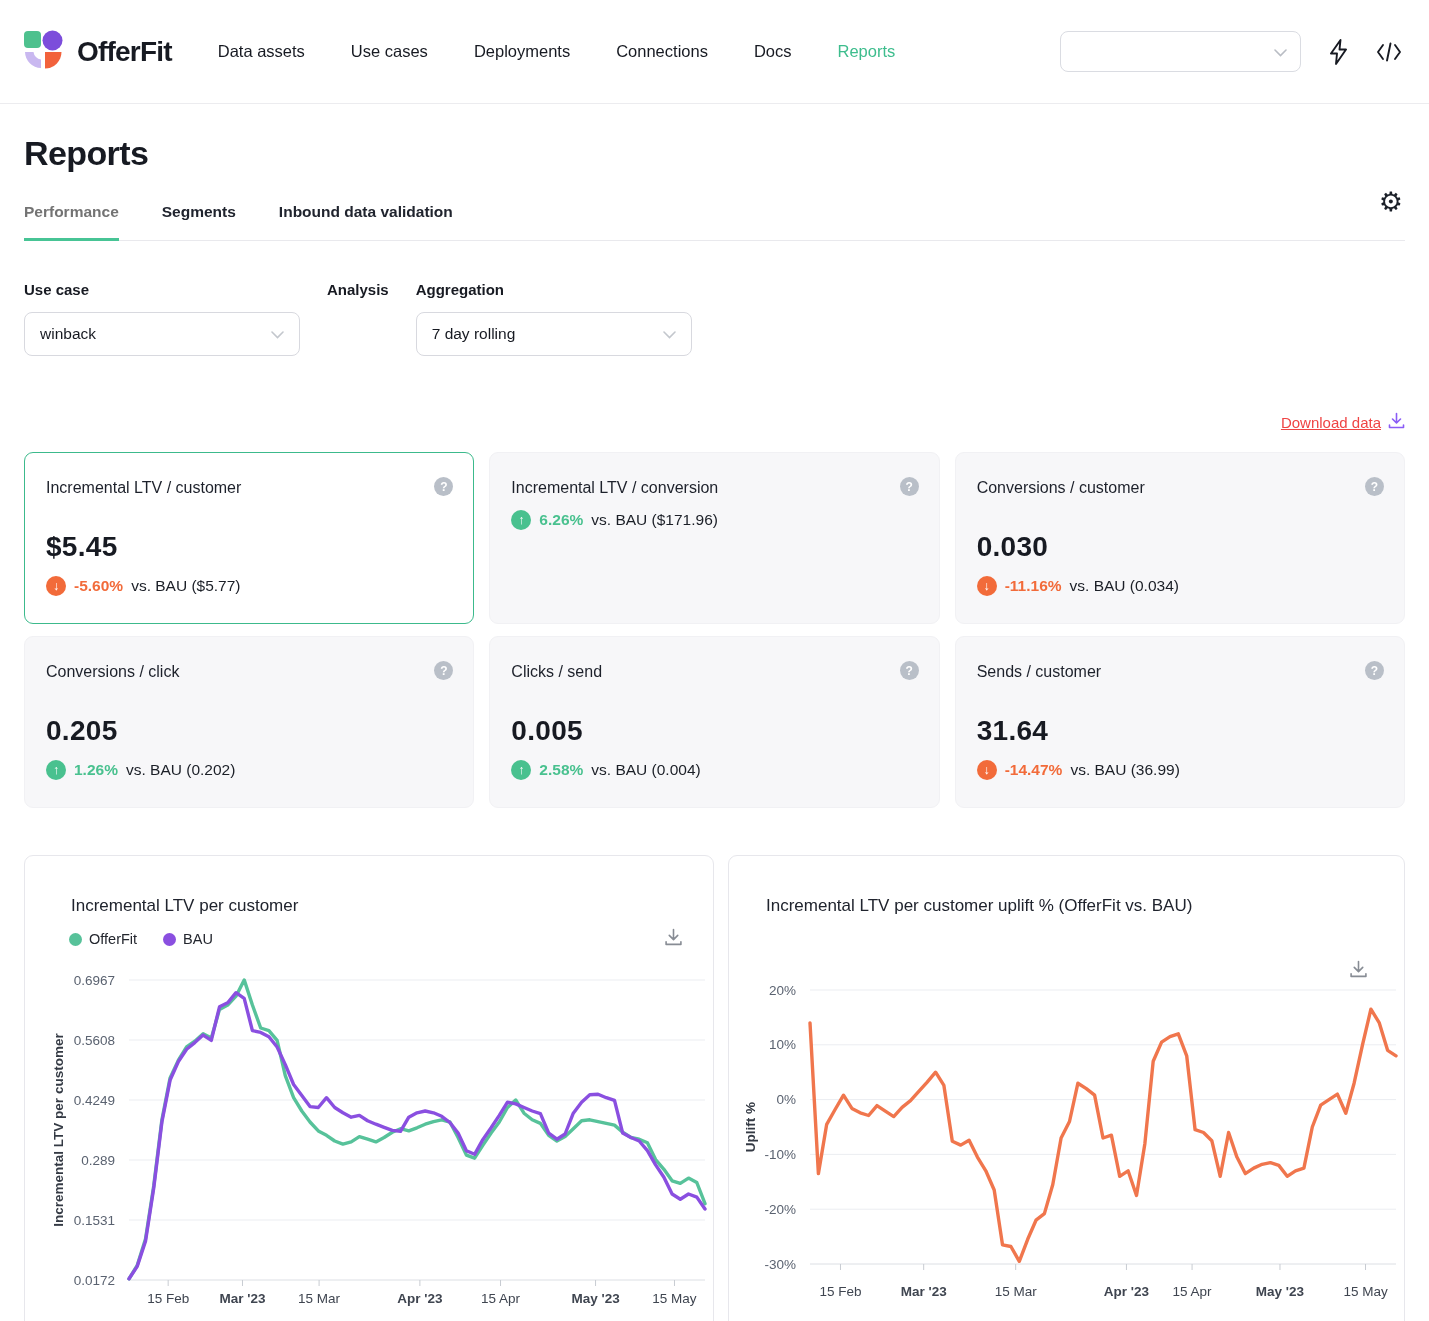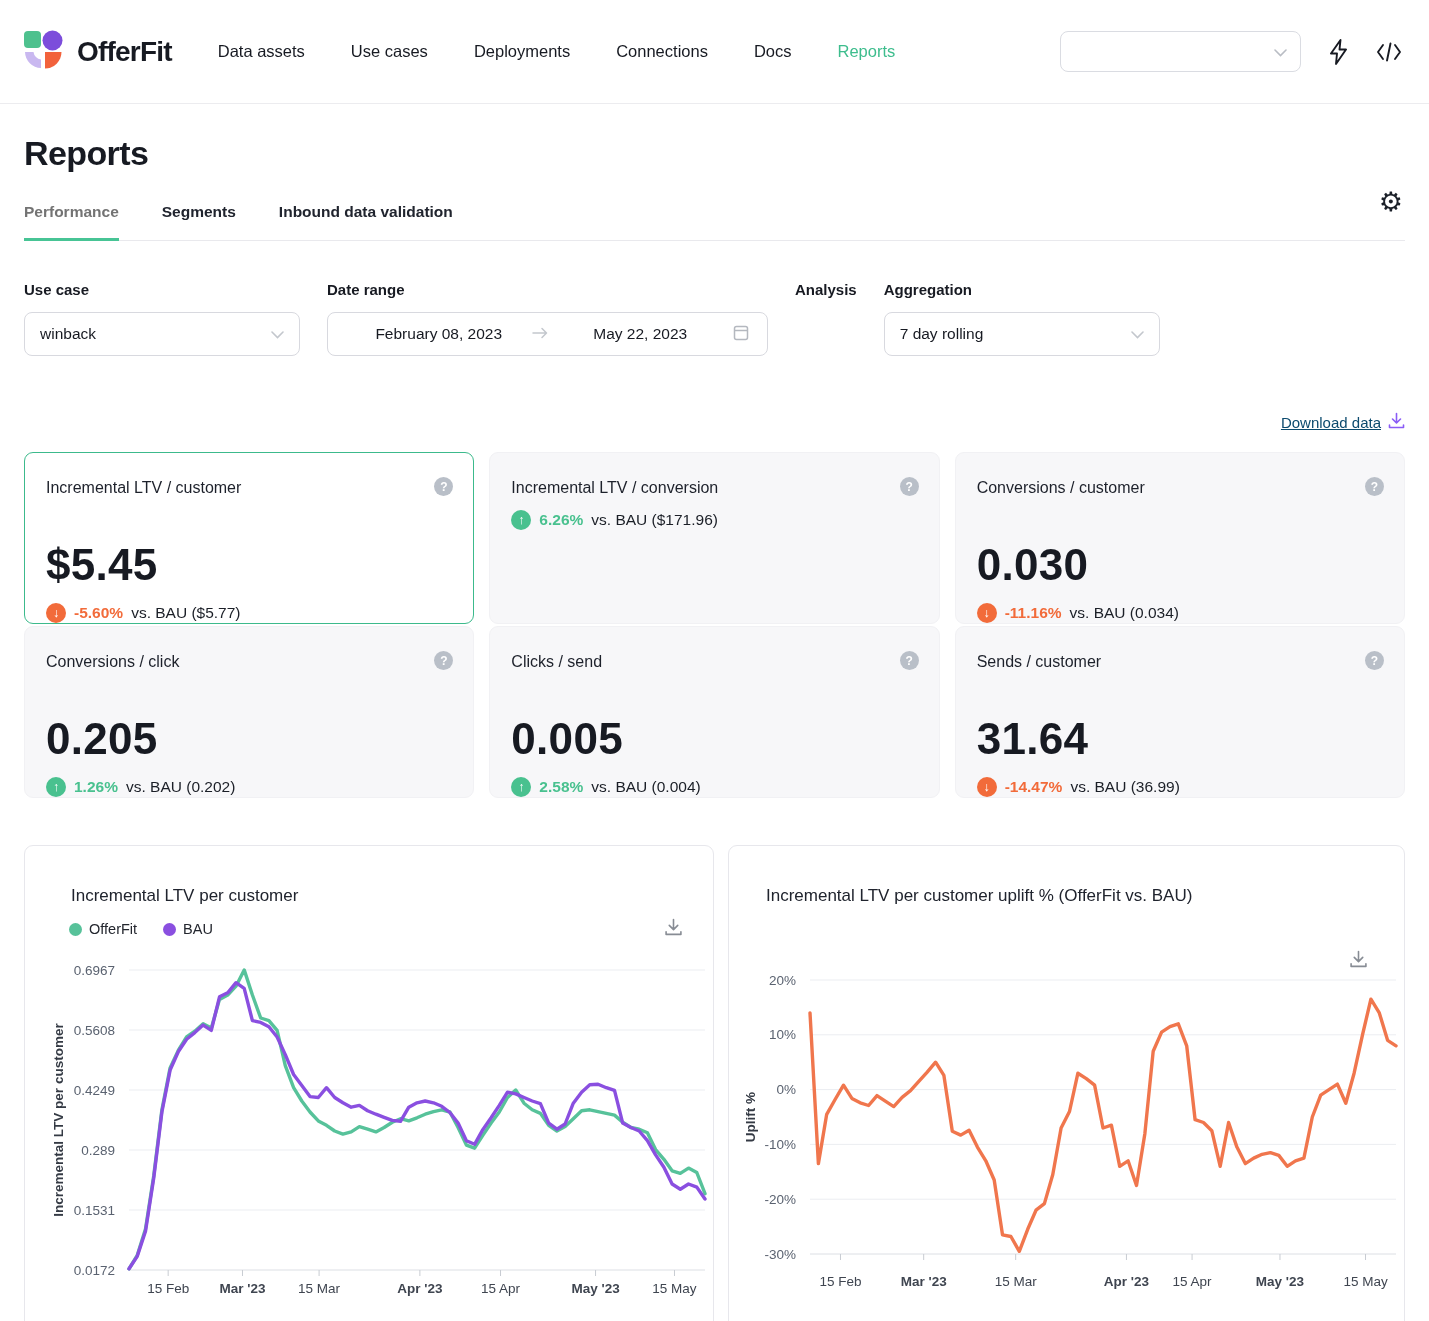--- a/index.html
+++ b/index.html
@@ -35,32 +35,32 @@
   .control { height:44px; border:1px solid #d8d9df; border-radius:8px; background:#fff;
     display:flex; align-items:center; padding:0 15px; font-size:15.5px; cursor:pointer; }
   .control .val { flex:1; }
   .ctl-usecase { width:276px; } .ctl-analysis { width:276px; } .ctl-agg { width:276px; }
   .ctl-date { width:441px; justify-content:space-between; padding:0 18px; }
   .ctl-date .d { flex:1; text-align:center; }
   .dim { color:#b9bdc5; }
 
   
   .dl-row { display:flex; justify-content:flex-end; align-items:center; margin-top:56px; gap:7px; }
-  .dl-link { color:#0c4a6e; font-size:15px; font-weight:500; text-decoration:underline; cursor:pointer; }
-
-  
-  .cards { margin-top:19px; display:grid; grid-template-columns:repeat(3,1fr); gap:2px 15px; }
+  .dl-link { color:#ef4444; font-size:15px; font-weight:500; text-decoration:underline; cursor:pointer; }
+
+  
+  .cards { margin-top:19px; display:grid; grid-template-columns:repeat(3,1fr); gap:12px 15px; }
   .mcard { height:172px; background:#f7f7f9; border:1px solid #f1f1f4; border-radius:9px;
     padding:26px 22px 0 21px; position:relative; cursor:pointer; }
   .mcard.selected { background:#fff; border:1.5px solid #3cba8c; }
   .mtitle { font-size:16px; color:#1d212b; font-weight:500; }
   .help { position:absolute; right:20px; top:24px; width:19px; height:19px; border-radius:50%;
     background:#b9bfc8; color:#fff; font-size:12px; font-weight:700; display:flex;
     align-items:center; justify-content:center; }
-  .mvalue { font-size:44px; font-weight:700; letter-spacing:0.3px; margin-top:43px; }
+  .mvalue { font-size:28px; font-weight:700; letter-spacing:0.3px; margin-top:34px; }
   .delta { display:flex; align-items:center; gap:8px; margin-top:13px; font-size:15.5px; color:#1b1f27; }
   .delta-ico { width:20px; height:20px; border-radius:50%; color:#fff; font-size:12.5px; font-weight:700;
     display:flex; align-items:center; justify-content:center; }
   .delta.down .delta-ico { background:#f26b3a; }
   .delta.up   .delta-ico { background:#49c18f; }
   .delta .pct { font-weight:700; }
   .delta.down .pct { color:#f26b3a; }
   .delta.up   .pct { color:#49c18f; }
 
   
@@ -137,38 +137,20 @@
   </div>
 
   <div class="filters">
     <div class="fgroup">
       <label>Use case</label>
       <div class="control ctl-usecase">
         <span class="val">winback</span>
         <span>
           <svg width="13" height="8" viewBox="0 0 13 8" fill="none">
               <path d="M1 1l5.5 5.5L12 1" stroke="#c3c7cd" stroke-width="1.6" stroke-linecap="round"></path>
-            </svg>
-        </span>
-      </div>
-    </div>
-    <div class="fgroup">
-      <label>Date range</label>
-      <div class="control ctl-date">
-        <span class="d">February 08, 2023</span>
-        <span class="dim">
-          <svg width="16" height="12" viewBox="0 0 16 12" fill="none">
-              <path d="M1 6h13M10 1.5 14.5 6 10 10.5" stroke="#c3c7cd" stroke-width="1.5" stroke-linecap="round" stroke-linejoin="round"></path>
-            </svg>
-        </span>
-        <span class="d">May 22, 2023</span>
-        <span>
-          <svg width="16" height="17" viewBox="0 0 16 17" fill="none">
-              <rect x="1.5" y="2.5" width="13" height="13" rx="2" stroke="#b4b8bf" stroke-width="1.5"></rect>
-              <path d="M1.5 6.5h13" stroke="#b4b8bf" stroke-width="1.5"></path>
             </svg>
         </span>
       </div>
     </div>
     <div class="fgroup">
       <label>Analysis</label>
     </div>
     <div class="fgroup">
       <label>Aggregation</label>
       <div class="control ctl-agg">

